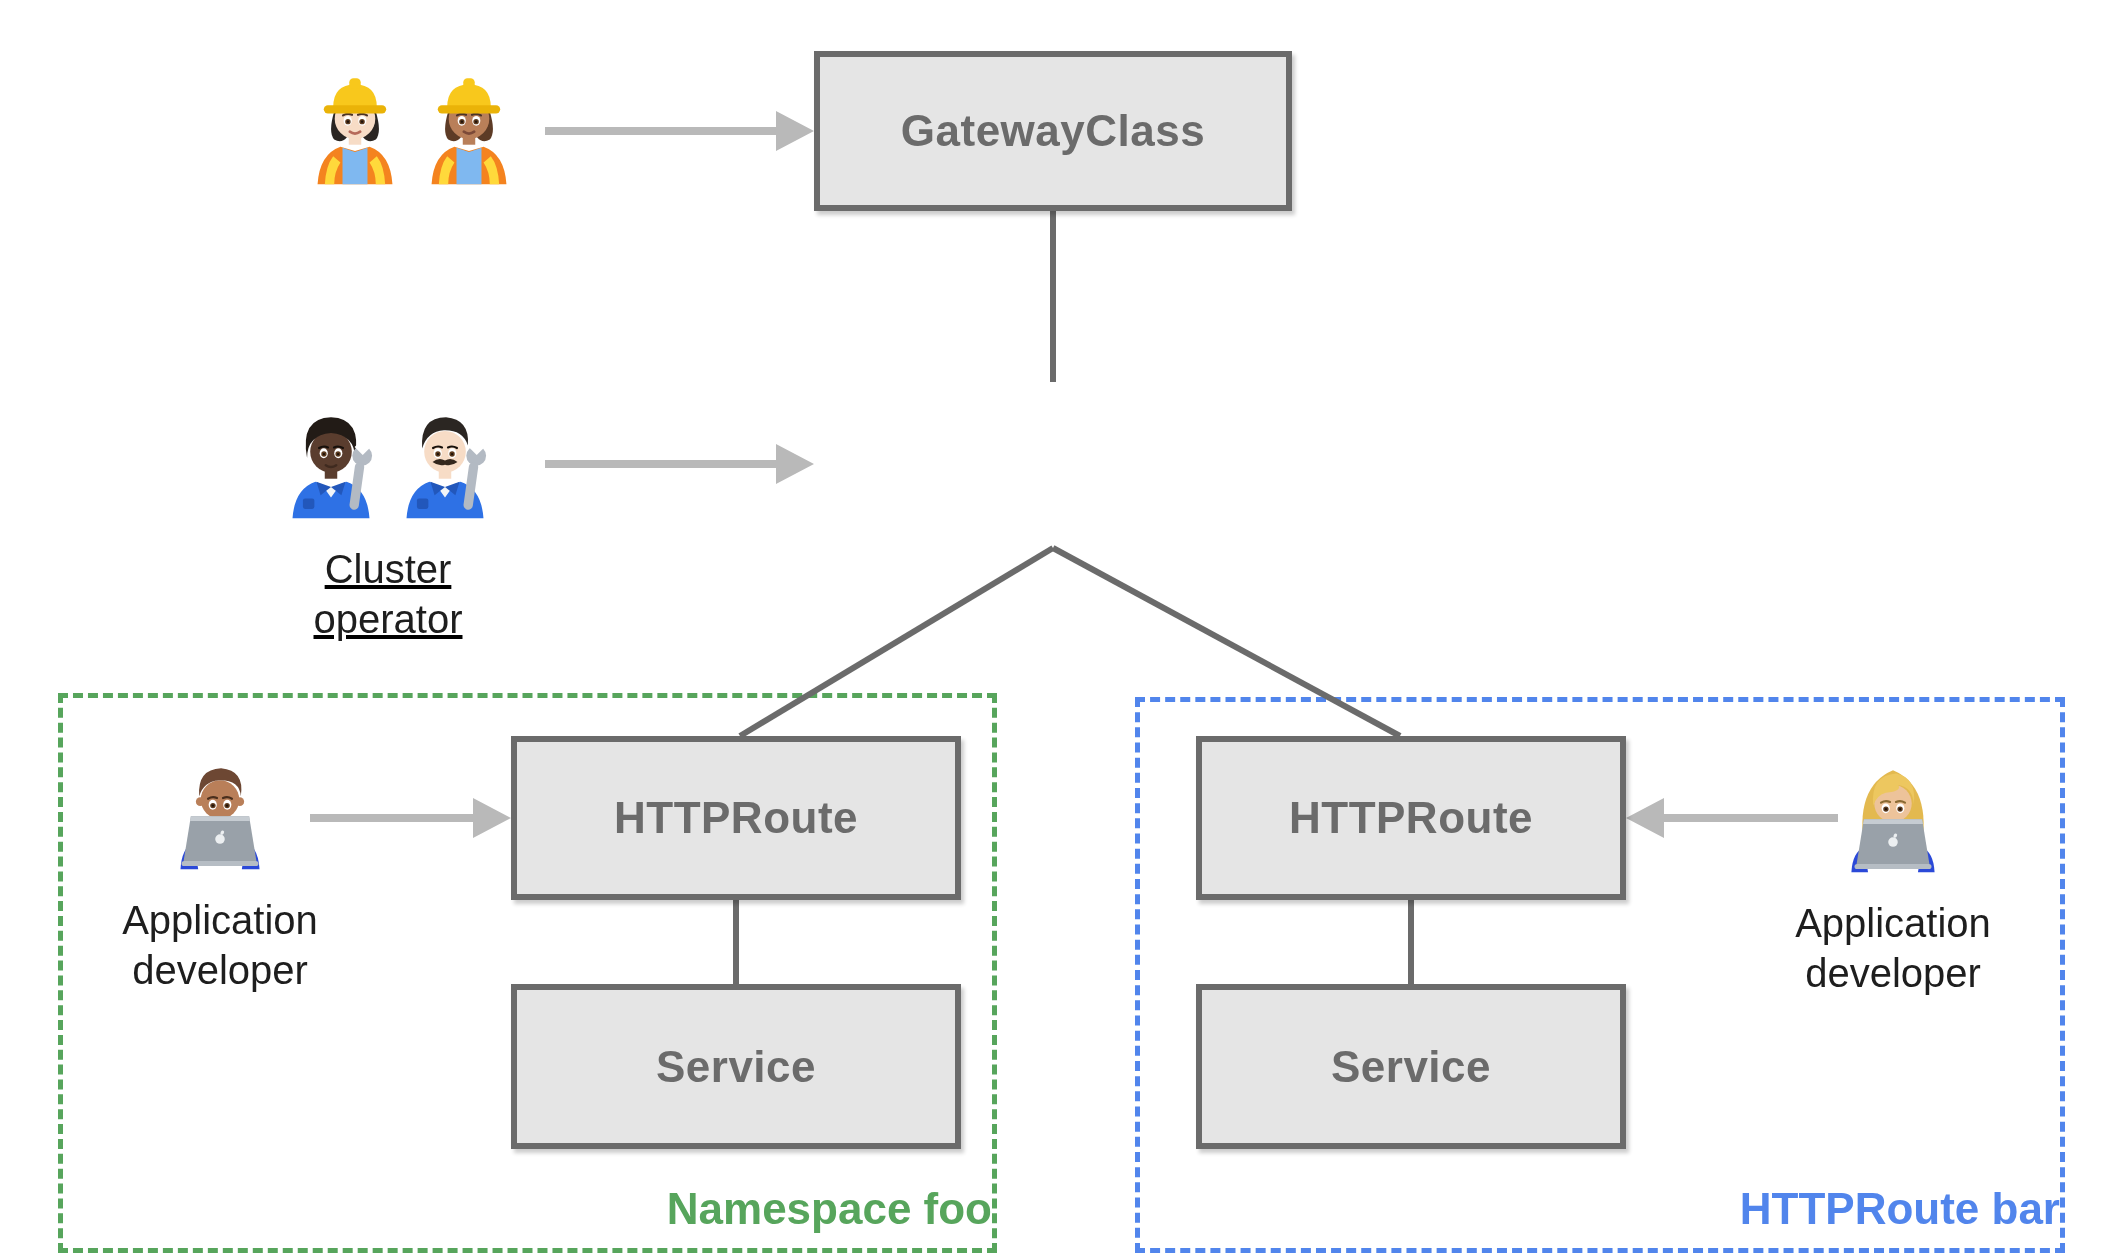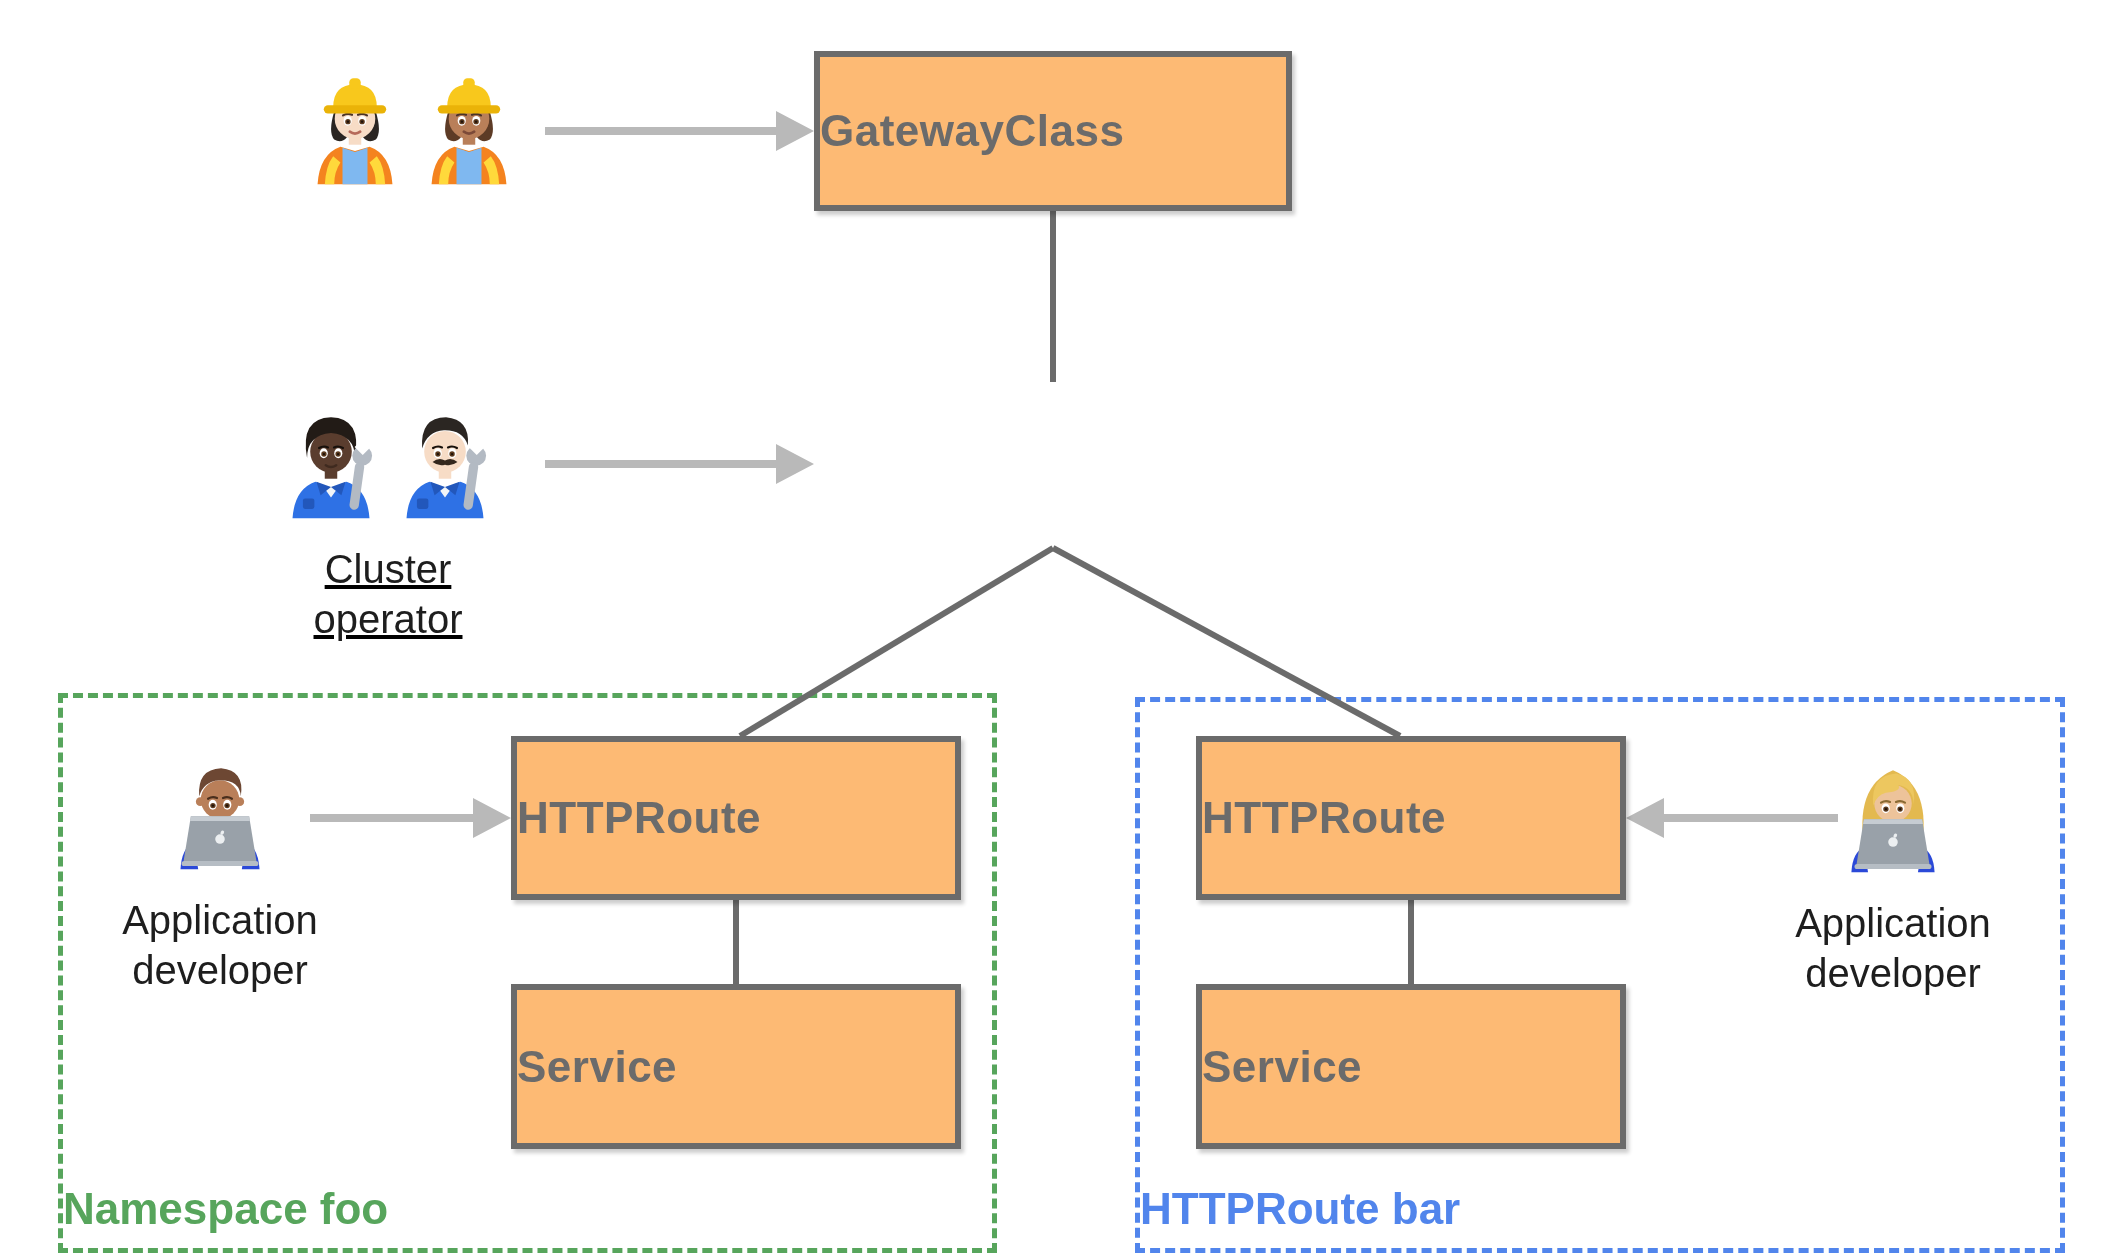--- a/index.html
+++ b/index.html
@@ -2,27 +2,27 @@
 <html style="--node-border: #6b6b6b; --node-text: #6b6b6b; --arrow: #b9b9b9; --persona-text: #1e1e1e; --ns-foo: #57a55c; --ns-bar: #5185ec;"><head>
 <meta charset="utf-8">
 <style>
   html,body{margin:0;padding:0;background:#ffffff;}
   .diagram{position:relative;width:2112px;height:1258px;background:#fff;
            font-family:"Liberation Sans",sans-serif;overflow:hidden;}
   .connectors{position:absolute;left:0;top:0;width:2112px;height:1258px;pointer-events:none;}
   .edge{stroke:var(--node-border,#6b6b6b);stroke-width:6;fill:none;}
   .arrow{fill:var(--arrow,#b9b9b9);}
   .node{position:absolute;box-sizing:border-box;border:6px solid var(--node-border,#6b6b6b);
-        background:#fdba74;display:flex;align-items:center;
+        background:#e5e5e5;display:flex;align-items:center;justify-content:center;
         box-shadow:3px 4px 4px rgba(0,0,0,0.2);}
   .node-label{font-size:44px;font-weight:bold;color:var(--node-text,#6b6b6b);letter-spacing:0.5px;}
   .ns{position:absolute;box-sizing:border-box;border-width:5px;border-style:dashed;background:transparent;}
   .ns-foo{border-color:var(--ns-foo,#57a55c);}
   .ns-bar{border-color:var(--ns-bar,#5185ec);}
-  .ns-label{position:absolute;left:0;right:0;bottom:14px;text-align:left;
+  .ns-label{position:absolute;left:0;right:0;bottom:14px;text-align:right;
             font-size:44px;font-weight:bold;}
   .ns-foo .ns-label{color:var(--ns-foo,#57a55c);}
   .ns-bar .ns-label{color:var(--ns-bar,#5185ec);}
   .persona{position:absolute;display:flex;flex-direction:column;align-items:center;}
   .persona-icons{display:flex;gap:10px;align-items:flex-end;justify-content:center;}
   .persona-icon{display:block;}
   .persona-icon svg{width:104px;height:120px;display:block;}
   .persona-label{margin-top:24px;font-size:40px;line-height:50px;color:var(--persona-text,#1e1e1e);
                  text-align:center;white-space:pre-line;}
 </style>

